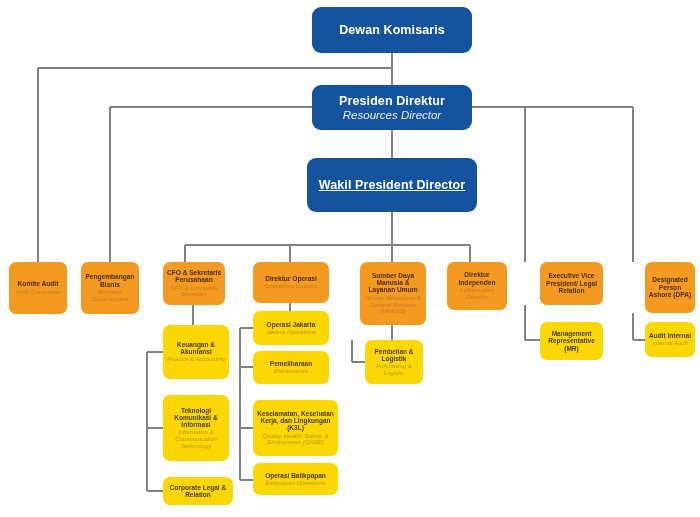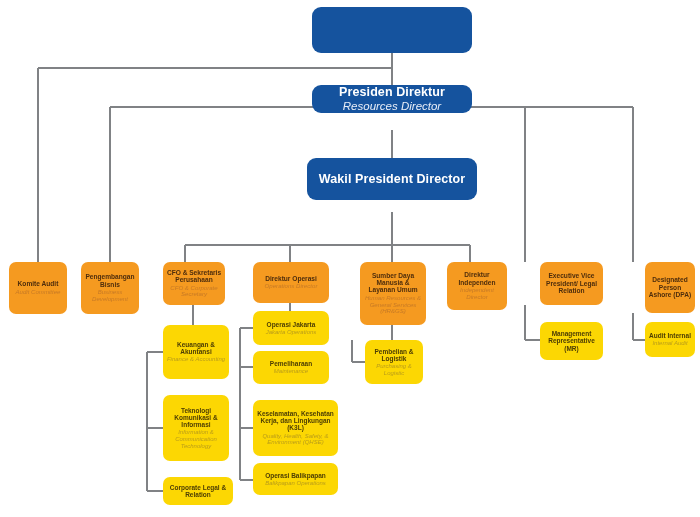--- a/index.html
+++ b/index.html
@@ -117,28 +117,29 @@
       <line x1="240" y1="480" x2="253" y2="480"></line>
 
       <line x1="392" y1="325" x2="392" y2="340"></line>
       <line x1="352" y1="362" x2="352" y2="362"></line>
       <line x1="352" y1="362" x2="365" y2="362"></line>
       <line x1="352" y1="340" x2="352" y2="362"></line>
     </g>
   </svg>
 
   <div class="node blue" style="left:312px; top:7px; width:160px; height:46px;">
-  </div>
-
-  <div class="node blue" style="left:312px; top:85px; width:160px; height:28px;">
+    <div class="ttl pad">Dewan Komisaris</div>
+  </div>
+
+  <div class="node blue" style="left:312px; top:85px; width:160px; height:45px;">
     <div class="ttl pad">Presiden Direktur</div>
     <div class="sub pad">Resources Director</div>
   </div>
 
-  <div class="node blue" style="left:307px; top:158px; width:170px; height:42px;">
+  <div class="node blue" style="left:307px; top:158px; width:170px; height:54px;text-decoration:underline;">
     <div class="ttl pad">Wakil President Director</div>
   </div>
 
   <div class="node orange" style="left:9px; top:262px; width:58px; height:52px;">
     <div class="ttl pad">Komite Audit</div>
     <div class="sub pad">Audit Committee</div>
   </div>
 
   <div class="node orange" style="left:81px; top:262px; width:58px; height:52px;">
     <div class="ttl pad">Pengembangan Bisnis</div>

